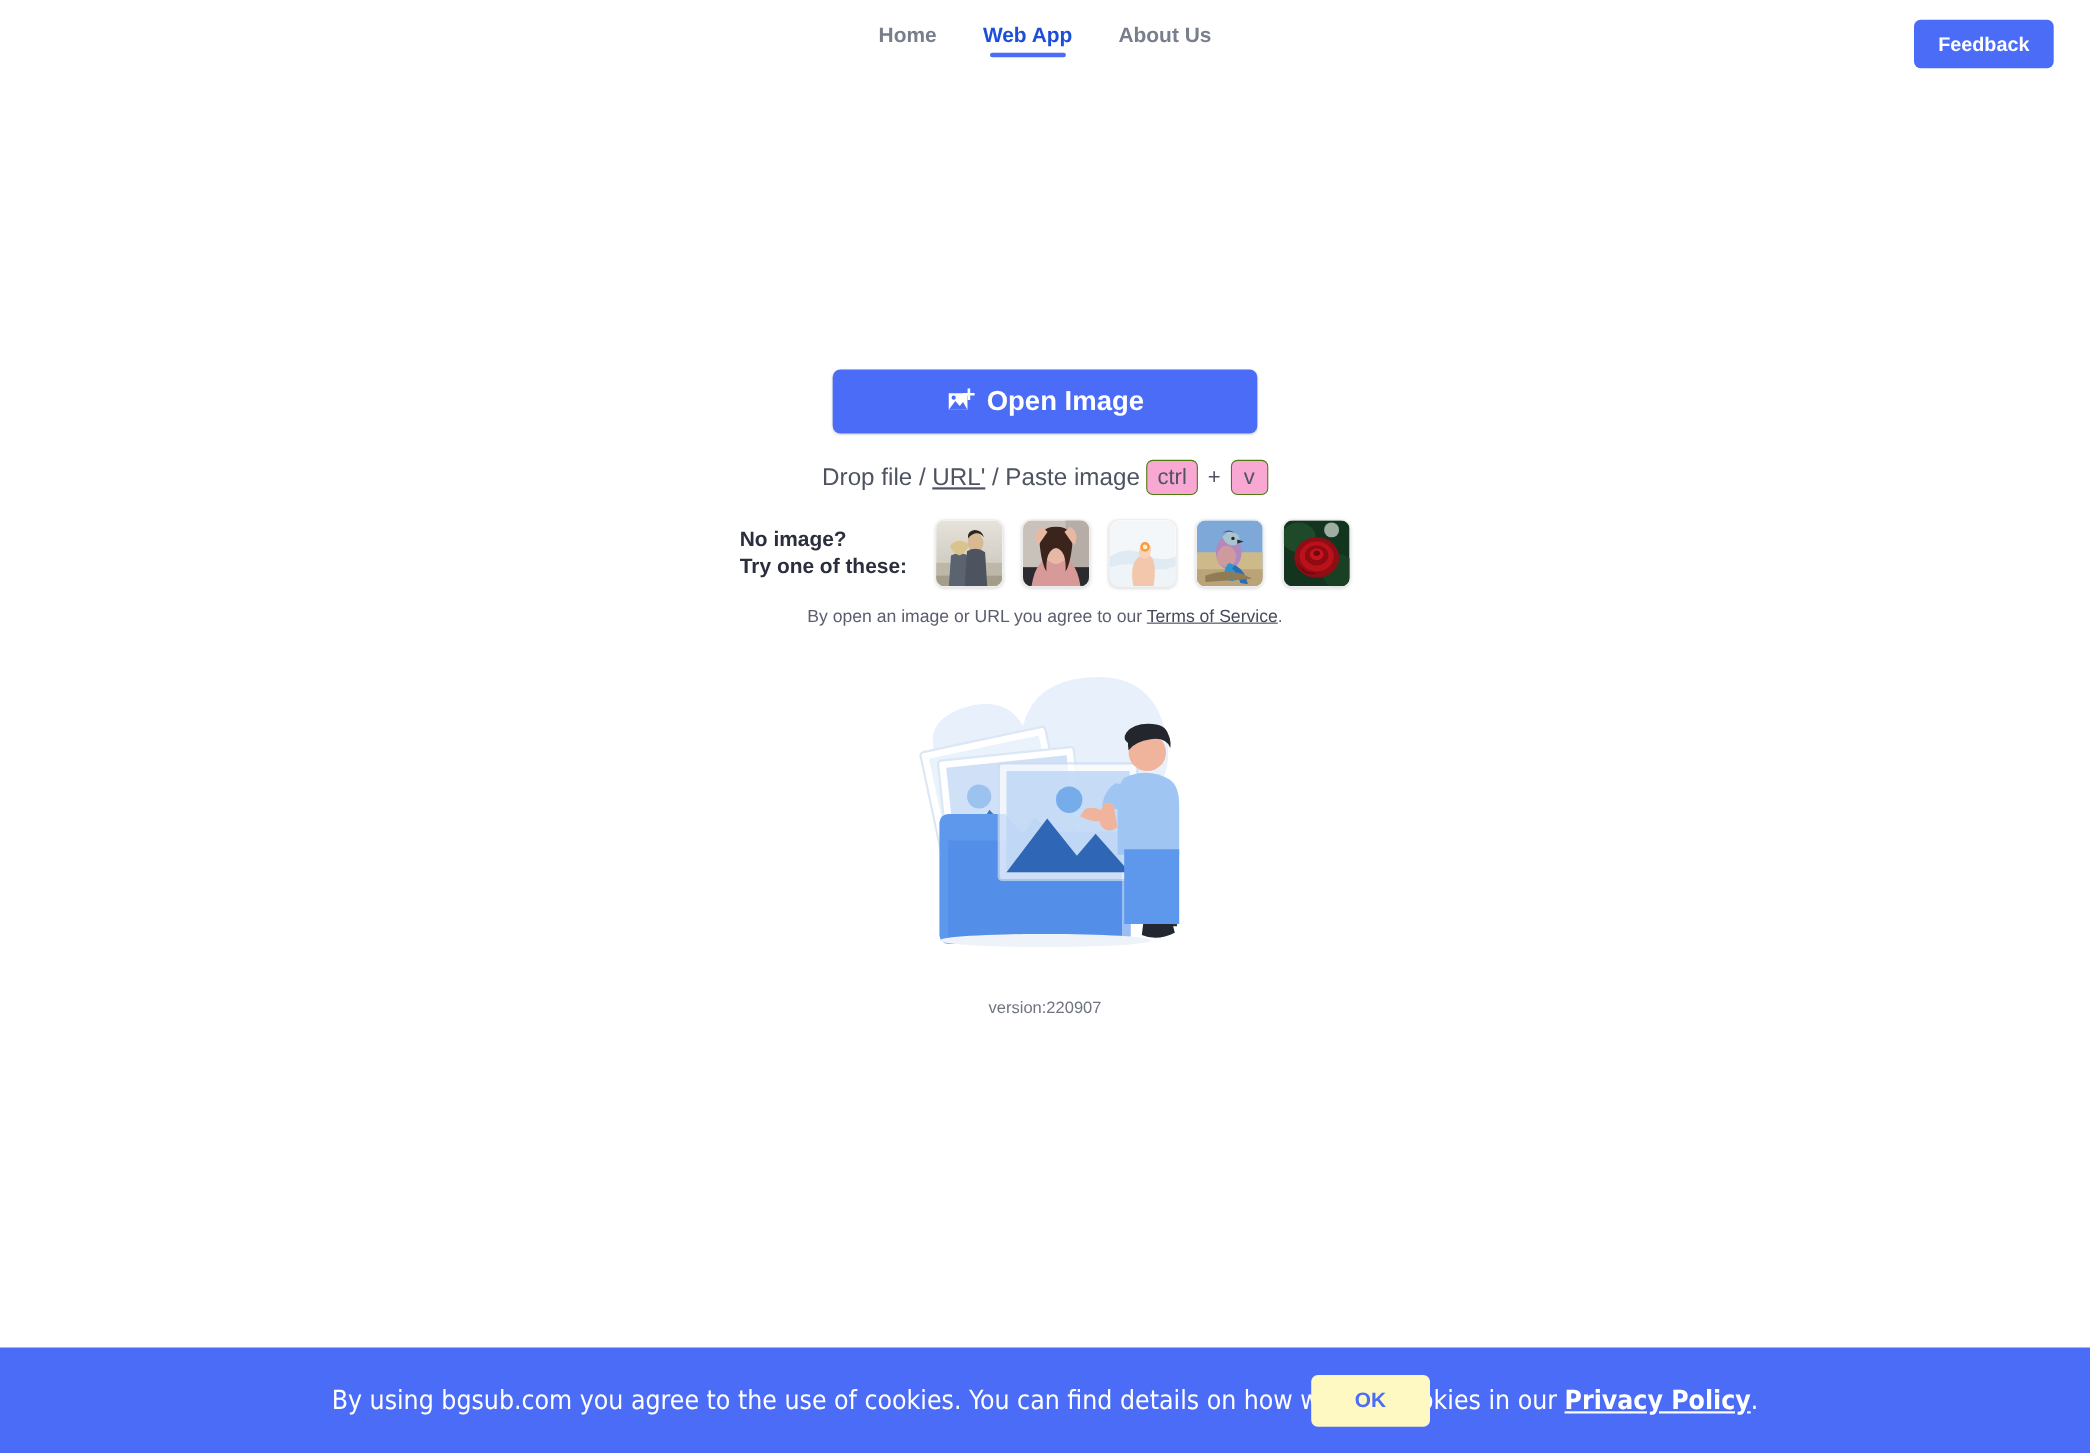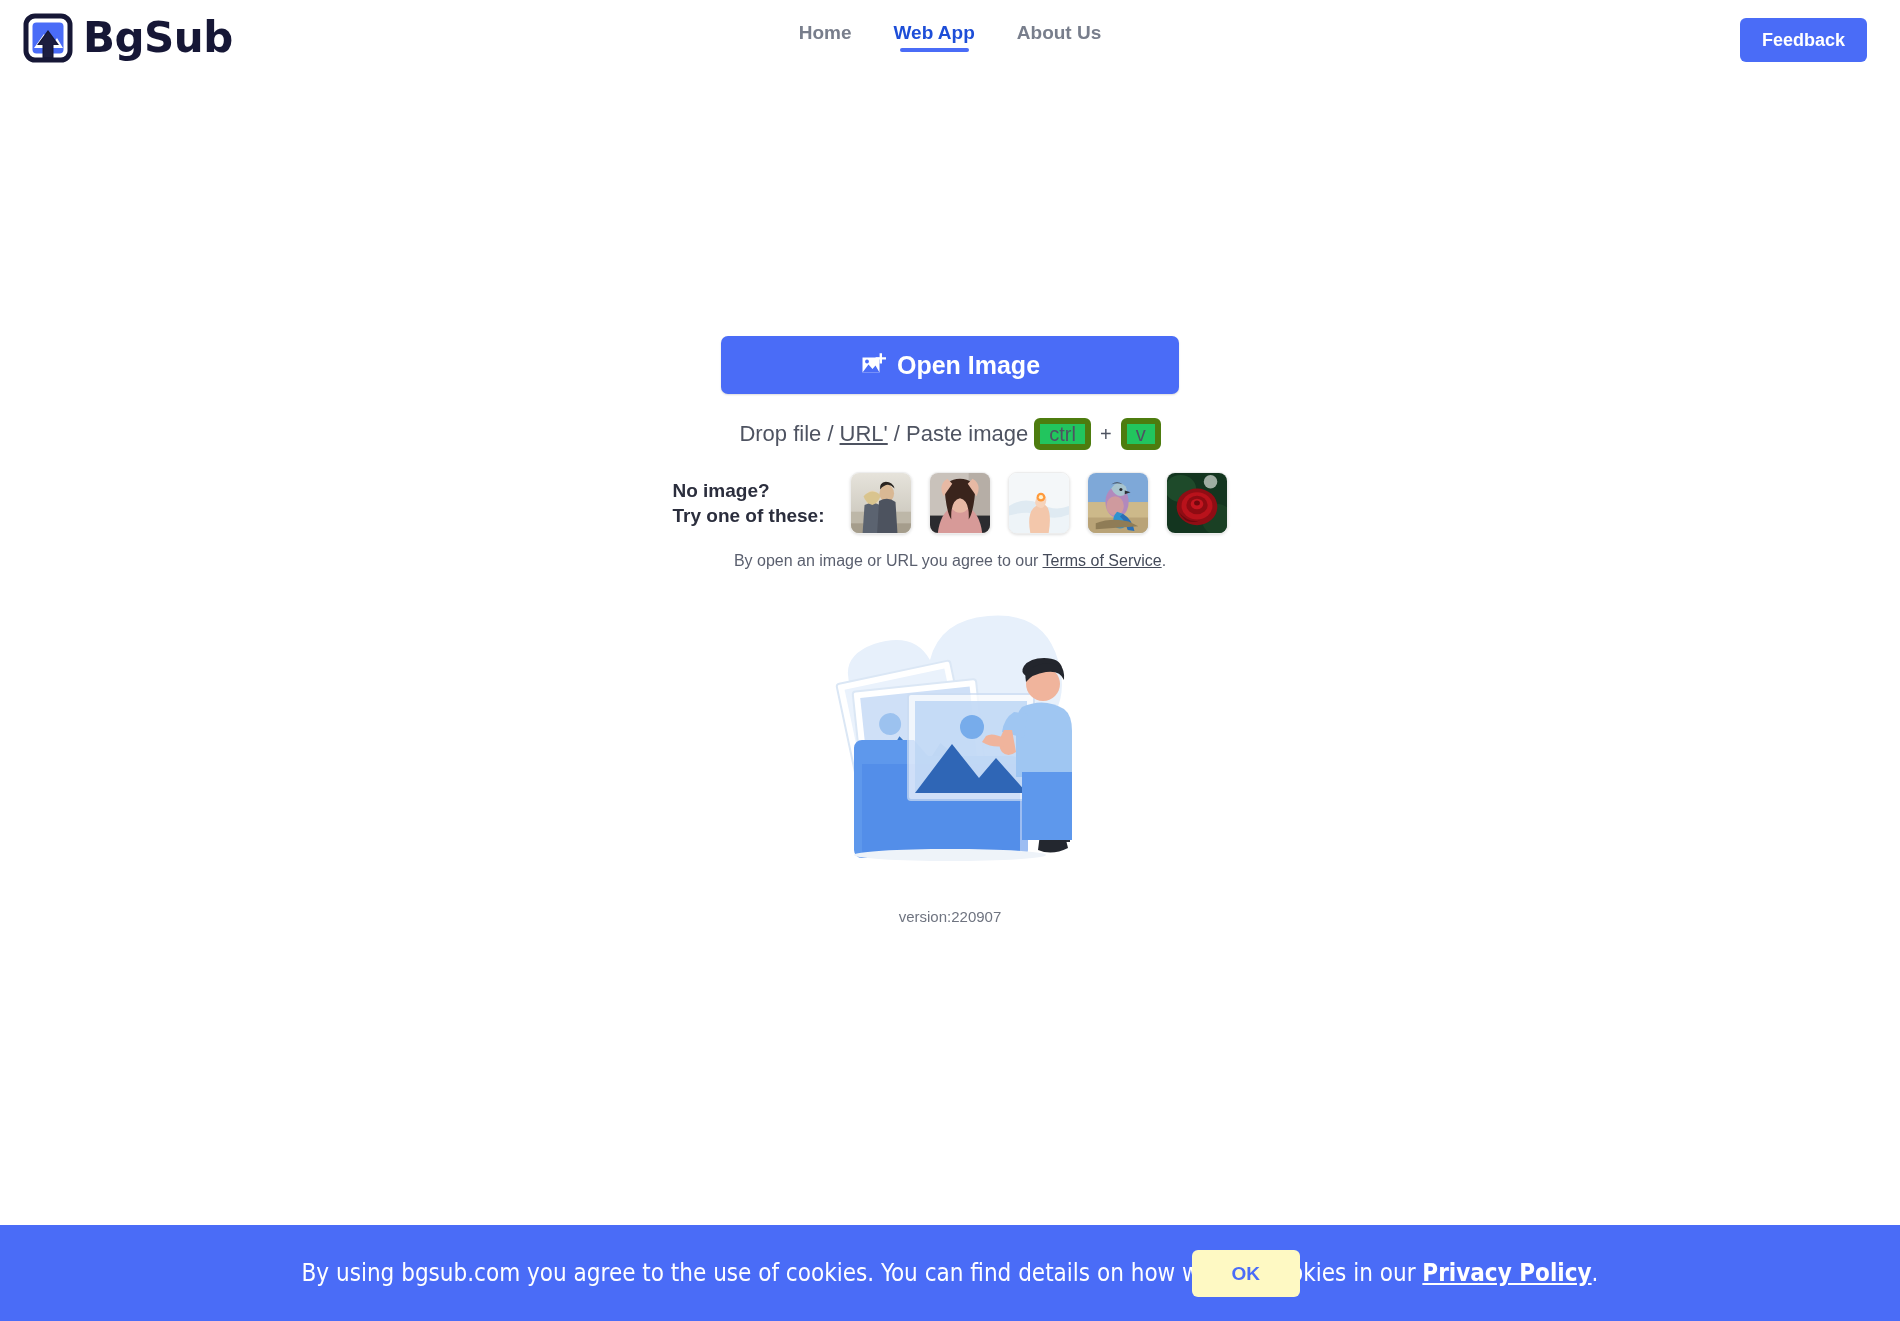--- a/index.html
+++ b/index.html
@@ -100,21 +100,21 @@
     color: #161736;
     letter-spacing: -1.5px;
     line-height: 1.05;
     text-align: center;
     font-family: "DejaVu Sans Condensed", "DejaVu Sans", sans-serif;
     white-space: nowrap;
   }
 
   .open-btn {
     margin-top: 46px;
-    width: 458px;
+    width: 386px;
     height: 58px;
     background: #4a6cf7;
     border: none;
     border-radius: 7px;
     color: #fff;
     font-size: 25px;
     font-weight: 600;
     font-family: "Liberation Sans", sans-serif;
     display: flex;
     align-items: center;
@@ -138,23 +138,23 @@
     text-decoration: underline;
     cursor: pointer;
   }
   .key {
     display: inline-flex;
     align-items: center;
     justify-content: center;
     min-width: 34px;
     height: 32px;
     padding: 0 9px;
-    border: 6px solid #4d7c0f;
+    border: 1px solid #4d7c0f;
     border-radius: 6px;
-    background: #22c55e;
+    background: #f9a8d4;
     font-size: 20px;
     color: #4e5361;
     line-height: 1;
   }
   .key-plus { font-size: 20px; color: #4e5361; padding: 0 3px; }
 
   .samples-row {
     margin-top: 22px;
     display: flex;
     align-items: center;
@@ -231,32 +231,20 @@
     padding: 14px 40px;
     cursor: pointer;
     line-height: 1;
   }
 </style>
 </head>
 <body>
 
 <div class="header">
 
-  <a class="brand" href="#">
-    <span class="brand-mark">
-      <svg viewBox="0 0 52 52" xmlns="http://www.w3.org/2000/svg">
-        <rect x="4" y="4" width="44" height="44" rx="9" fill="none" stroke="#161736" stroke-width="5"></rect>
-        <rect x="10.5" y="10.5" width="31" height="31" rx="4" fill="#4a6cf7"></rect>
-        <path d="M12 36 L22 22 L30 33 L35 26 L41 36 Z" fill="#ffffff"></path>
-        <path d="M26 18 L37 33 L31.5 33 L31.5 47 L20.5 47 L20.5 33 L15 33 Z" fill="#161736"></path>
-        <path d="M26 20 L35 32.5 L30 32.5 L30 45 L22 45 L22 32.5 L17 32.5 Z" fill="#1d1e40"></path>
-      </svg>
-    </span>
-    <span class="brand-name">BgSub</span>
-  </a>
 
   <nav class="nav">
     <a class="nav-item" href="#">Home</a>
     <a class="nav-item active" href="#">Web App</a>
     <a class="nav-item" href="#">About Us</a>
   </nav>
 
   <button class="feedback-btn">Feedback</button>
 </div>
 

